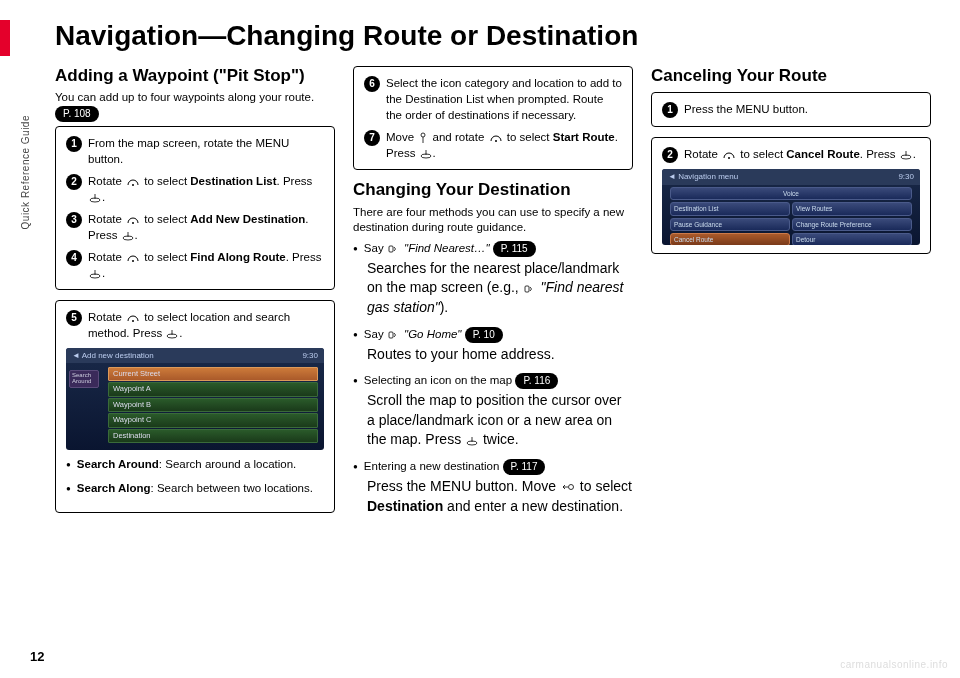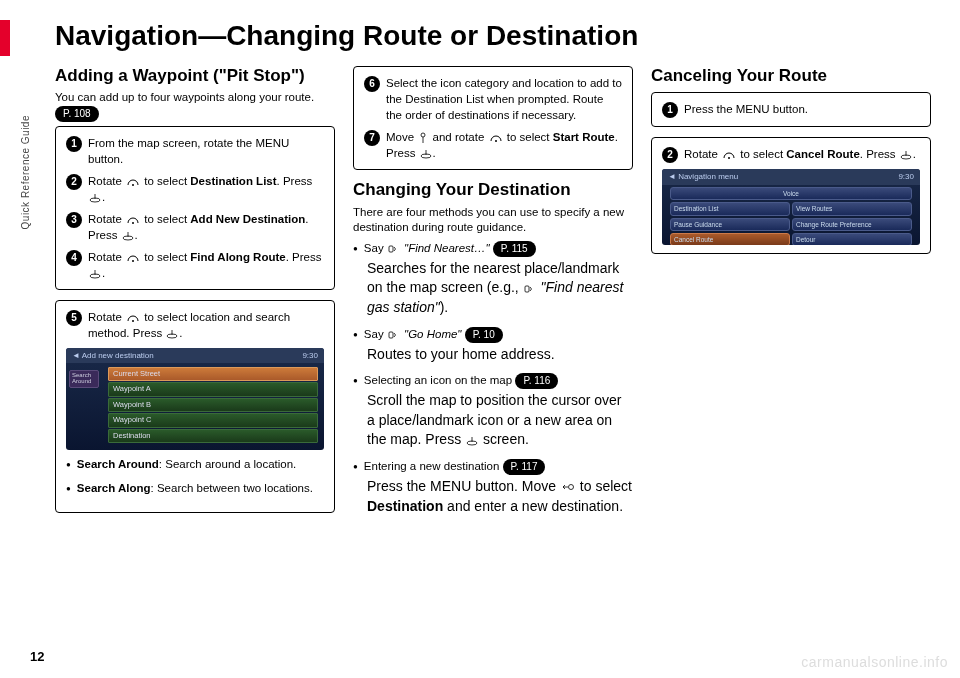--- a/index.html
+++ b/index.html
@@ -207,21 +207,21 @@
     position: absolute;
     left: 30px;
     bottom: 14px;
     font-size: 13px;
     font-weight: bold;
   }
   .watermark {
     position: absolute;
     right: 12px;
     bottom: 8px;
-    font-size: 14px;
+    font-size: 10px;
     color: #ddd;
     letter-spacing: 0.5px;
   }
 </style>
 </head>
 <body>
 
 <div class="red-tab"></div>
 <div class="side-label">Quick Reference Guide</div>
 
@@ -370,21 +370,21 @@
 
       <div class="bullet">
         <div class="bullet-body">
           <span>Selecting an icon on the map </span><span class="pill">P. 116</span>
         </div>
       </div>
       <p class="bullet-sub">
         <span>Scroll the map to position the cursor over a place/landmark icon or a new area on the map. Press </span><svg class="icon" width="12" height="10">
             <ellipse cx="6" cy="7" rx="5" ry="2" fill="none" stroke="#000" stroke-width="0.8"></ellipse>
             <line x1="6" y1="1" x2="6" y2="6" stroke="#000" stroke-width="0.8"></line>
-          </svg><span> screen.</span>
+          </svg><span> twice.</span>
       </p>
 
       <div class="bullet">
         <div class="bullet-body">
           <span>Entering a new destination </span><span class="pill">P. 117</span>
         </div>
       </div>
       <p class="bullet-sub">
         <span>Press the MENU button. Move </span><svg class="icon" width="14" height="10">
             <circle cx="10" cy="5" r="2.5" fill="none" stroke="#000" stroke-width="0.8"></circle>

